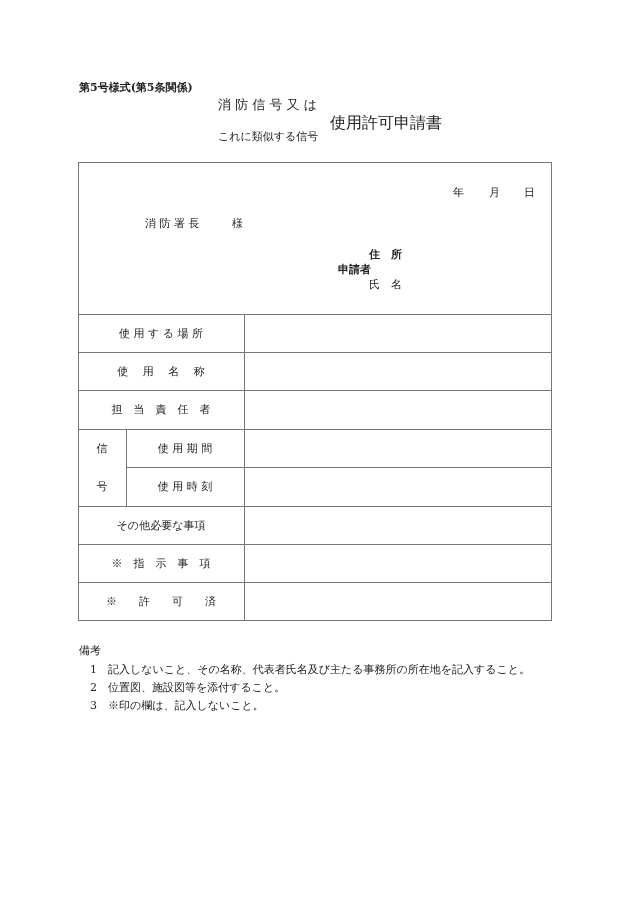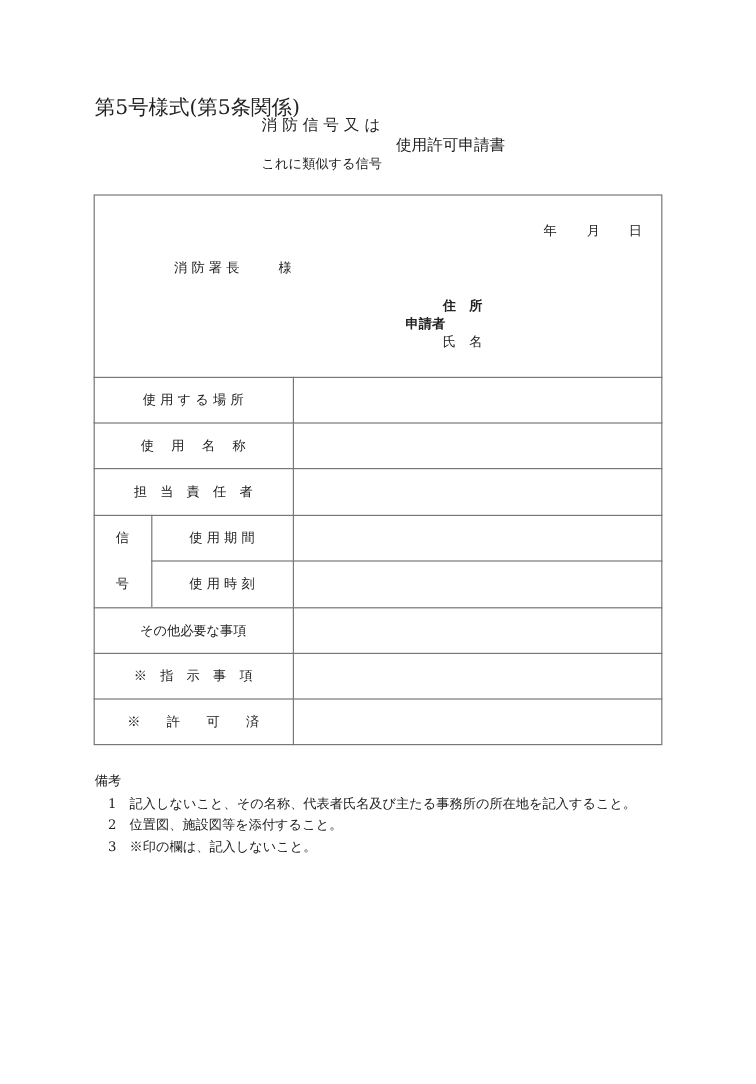--- a/index.html
+++ b/index.html
@@ -10,23 +10,23 @@
                 border:1px solid #777; box-sizing:border-box; }
   .hline { position:absolute; height:1px; background:#777; }
   .vline { position:absolute; width:1px; background:#777; }
   .cell-label { position:absolute; display:flex; align-items:center; justify-content:center; }
   .cell-value { position:absolute; }
   .notes-item { position:absolute; white-space:nowrap; line-height:1; }
 </style>
 </head>
 <body>
 
-<div class="abs" style="left:79px;top:82px;font-size:17px;">第5号様式(第5条関係)</div>
+<div class="abs" style="left:79px;top:82px;font-size:11px;font-weight:bold;">第5号様式(第5条関係)</div>
 <div class="abs" style="left:218px;top:98px;font-size:13px;">消 防 信 号 又 は</div>
-<div class="abs" style="left:330px;top:115px;font-size:13px;">使用許可申請書</div>
+<div class="abs" style="left:330px;top:115px;font-size:16px;">使用許可申請書</div>
 <div class="abs" style="left:218px;top:131px;font-size:11px;">これに類似する信号</div>
 
 <div class="form-table"></div>
 
 <div class="abs" style="left:453px;top:187px;">年</div>
 <div class="abs" style="left:489px;top:187px;">月</div>
 <div class="abs" style="left:524px;top:187px;">日</div>
 
 <div class="abs" style="left:145px;top:218px;">消 防 署 長</div>
 <div class="abs" style="left:232px;top:218px;">様</div>

